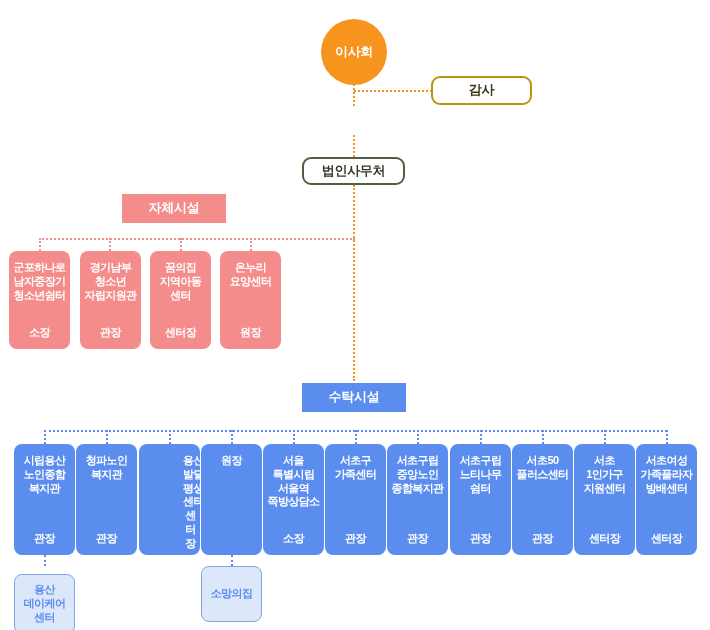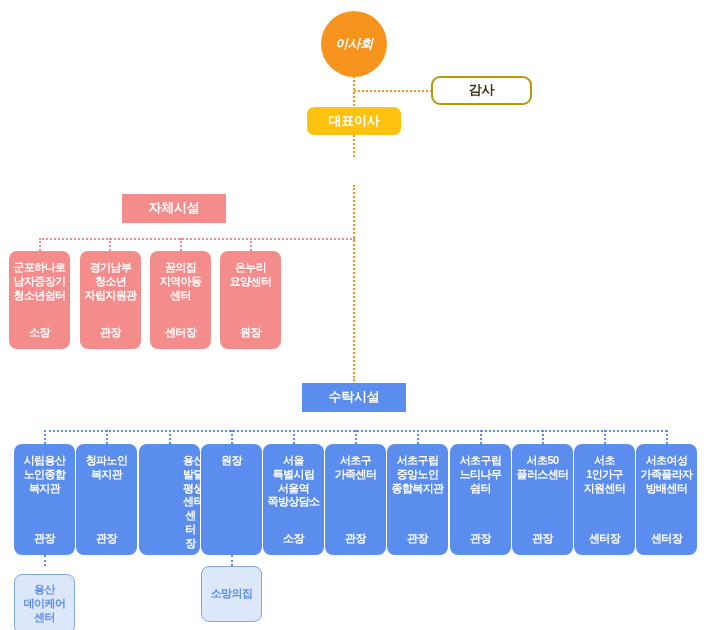--- a/index.html
+++ b/index.html
@@ -175,32 +175,32 @@
   <div class="conn v-blue" style="left:355px; top:430px; height:14px;"></div>
   <div class="conn v-blue" style="left:417px; top:430px; height:14px;"></div>
   <div class="conn v-blue" style="left:480px; top:430px; height:14px;"></div>
   <div class="conn v-blue" style="left:542px; top:430px; height:14px;"></div>
   <div class="conn v-blue" style="left:604px; top:430px; height:14px;"></div>
   <div class="conn v-blue" style="left:666px; top:430px; height:14px;"></div>
 
   <div class="conn v-blue" style="left:44px; top:555px; height:11px;"></div>
   <div class="conn v-blue" style="left:231px; top:555px; height:11px;"></div>
 
-  <div class="node circle-node" style="left:321px; top:11px; width:66px; height:66px;font-style:italic;">
+  <div class="node circle-node" style="left:321px; top:19px; width:66px; height:66px;">
     <span>이사회</span>
   </div>
 
   <div class="node outline-gold" style="left:431px; top:76px; width:101px; height:29px;">
     <span>감사</span>
   </div>
 
-  <div class="node ceo-node" style="left:307px; top:107px; width:94px; height:28px;">
-    <span>대표이사</span>
-  </div>
-
+
+  <div class="node outline-green" style="left:302px; top:157px; width:103px; height:28px;">
+    <span>법인사무처</span>
+  </div>
 
   <div class="node badge badge-pink" style="left:122px; top:194px; width:104px; height:29px;">
     <span>자체시설</span>
   </div>
 
   <div class="node badge badge-blue" style="left:302px; top:383px; width:104px; height:29px;">
     <span>수탁시설</span>
   </div>
 
   <div class="node facility fac-pink" style="left:9px; top:251px; width:61px; height:98px;">

